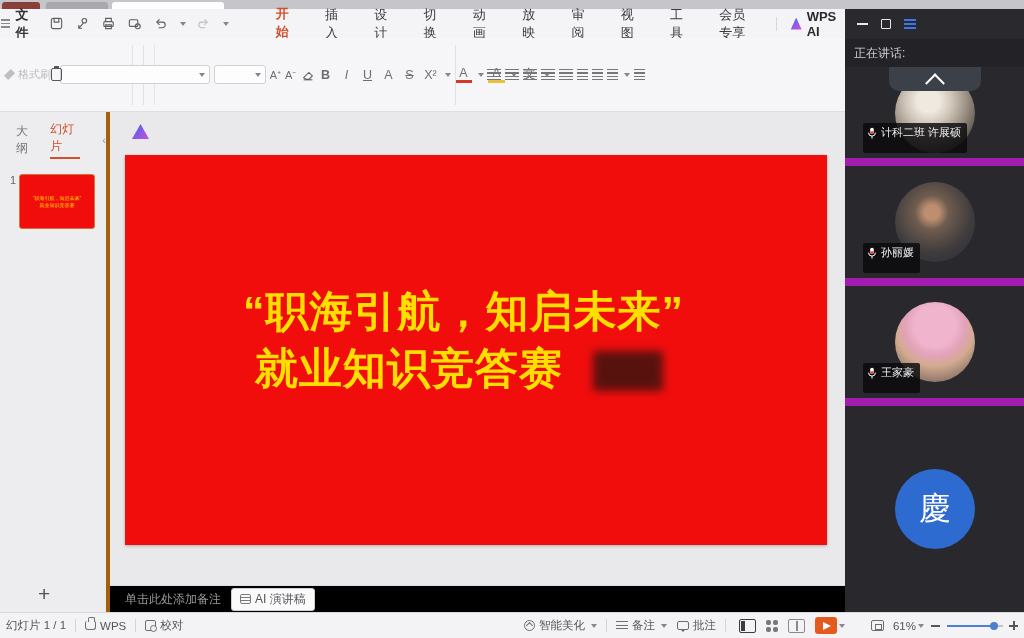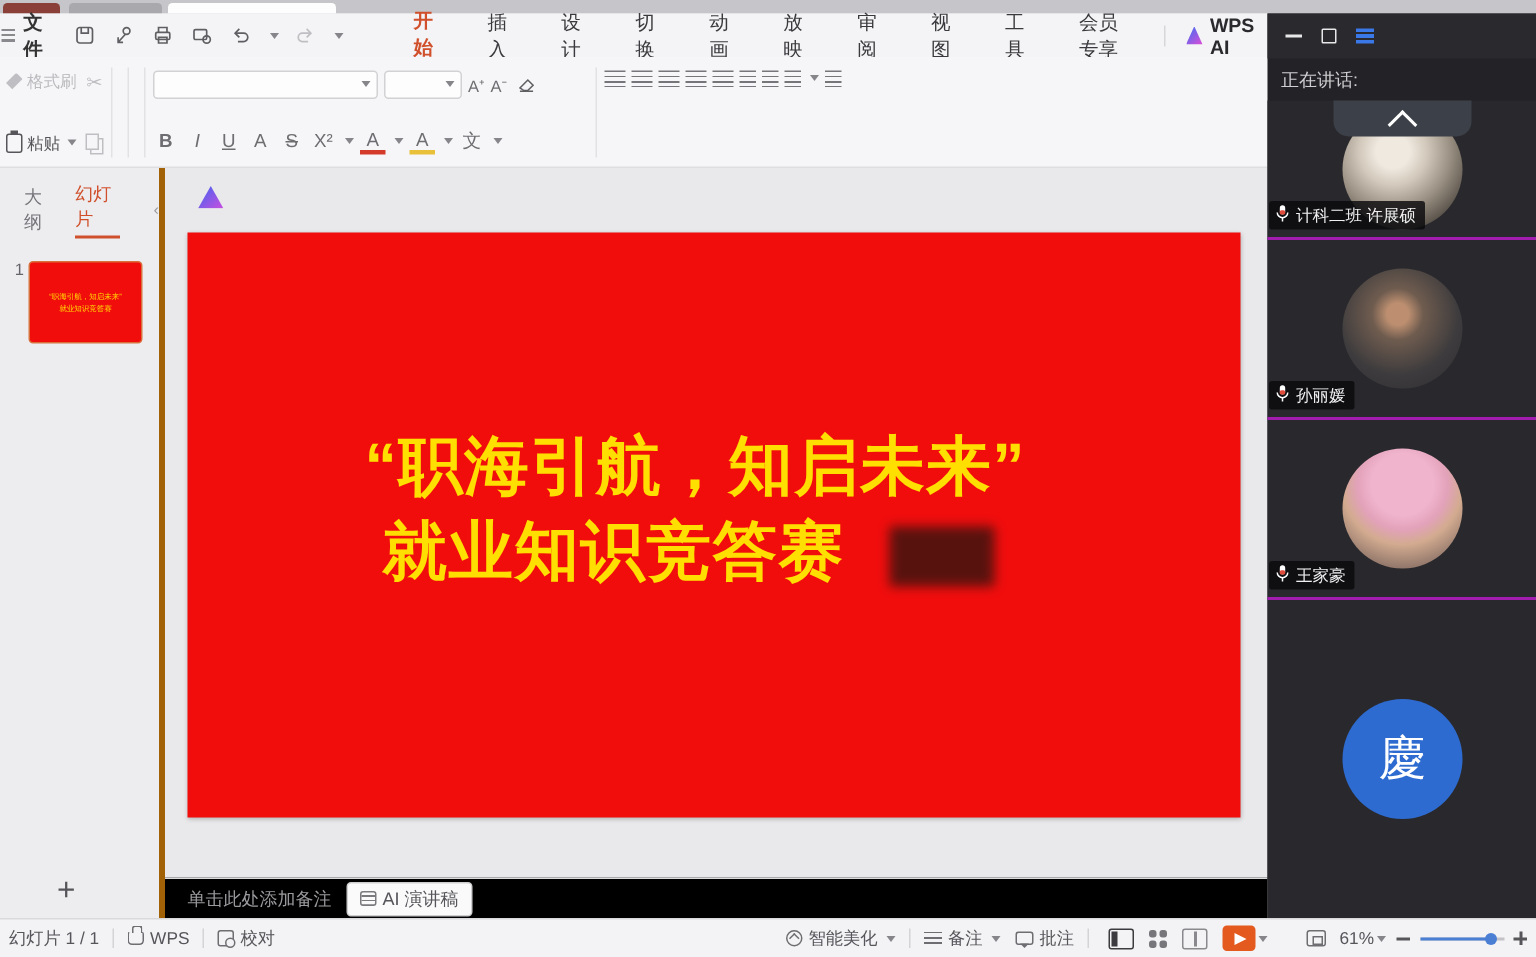--- a/index.html
+++ b/index.html
@@ -27,21 +27,21 @@
   .mtab{padding:4px 2px;cursor:default}
   .mtab.active{color:#d0502b;font-weight:bold;border-bottom:2.5px solid #d0502b}
   .msep{width:1px;height:14px;background:#d6d6d8;margin-left:18px}
   .wpsai{margin-left:14px;display:flex;align-items:center;gap:5px;font-weight:bold;color:#2a2a2e}
   .ai-logo{width:13px;height:12px;background:linear-gradient(135deg,#3b6ef6,#e14cd4);clip-path:polygon(50% 0,100% 100%,0 100%)}
 
   
   .ribbon{top:38px;left:0;width:845px;height:74px;background:#f6f6f8;border-bottom:1px solid #dedee0;display:flex;align-items:center;padding:0 4px}
   .vsep{width:1px;height:60px;background:#e2e2e4;margin:0 5px}
   .rgroup{display:flex;align-items:center;gap:6px;height:66px}
-  .rcol{display:flex;flex-direction:column;justify-content:space-between;height:56px}
+  .rcol{display:flex;flex-direction:row;justify-content:center;height:56px}
   .rmini{display:flex;align-items:center;gap:3px;font-size:11px;color:#56565a}
   .rmini.dis{color:#bcbcc0}
   .bigbtn{display:flex;flex-direction:column;align-items:center;justify-content:space-between;height:58px;font-size:11px;color:#56565a;padding:2px 4px}
   .ic-brush{width:11px;height:11px;background:#bfbfc3;clip-path:polygon(0 62%,62% 0,100% 38%,38% 100%)}
   .ic-clip{width:11px;height:13px;border:1.3px solid #56565a;border-radius:2px;position:relative}
   .ic-clip::before{content:"";position:absolute;top:-3px;left:2px;width:5px;height:3px;background:#56565a}
   .ic-cut{font-size:13px;color:#bfbfc3}
   .ic-copy{width:9px;height:11px;border:1.3px solid #bfbfc3;box-shadow:3px 3px 0 -1px #f6f6f8,3px 3px 0 0 #bfbfc3;margin:0 3px 3px 0}
   .ic-playc{width:22px;height:22px;border:1.6px solid #c9a23c;border-radius:50%;position:relative}
   .ic-playc::before{content:"";position:absolute;left:7px;top:5px;border-left:8px solid #c9a23c;border-top:5px solid transparent;border-bottom:5px solid transparent}
@@ -115,33 +115,33 @@
   .zoom-plus::before{content:"";position:absolute;left:0;top:3.5px;width:9px;height:2px;background:#56565a}
   .zoom-plus::after{content:"";position:absolute;left:3.5px;top:0;width:2px;height:9px;background:#56565a}
 
   
   .meeting{top:9px;left:845px;width:180px;height:603px;background:#232327;color:#ddd;display:flex;flex-direction:column}
   .mt-header{height:30px;display:flex;align-items:center;gap:13px;padding-left:12px;background:#2a2a2e}
   .mt-min{width:11px;height:2px;background:#e8e8ea}
   .mt-max{width:10px;height:10px;border:1.6px solid #e8e8ea;border-radius:1px}
   .mt-list{width:12px;height:10px;background:repeating-linear-gradient(to bottom,#3a78e8 0 2.4px,transparent 2.4px 4px)}
   .mt-speaking{height:28px;display:flex;align-items:center;padding-left:9px;font-size:12px;color:#cfcfd2}
-  .cell{position:relative;border-top:2px solid #a21caf;display:flex;align-items:center;justify-content:center;background:#29292d}
+  .cell{position:relative;border-top:8px solid #a21caf;display:flex;align-items:center;justify-content:center;background:#29292d}
   .cell.c1{height:91px;border-top:none}
   .cell.c2,.cell.c3,.cell.c4{height:120px}
   .cell.c5{flex:1}
   .avatar{width:80px;height:80px;border-radius:50%}
   .av1{background:radial-gradient(circle at 42% 35%,#efe9e0 0 16%,#d3c9bc 32%,#978d80 56%,#4c463f 82%)}
   .av2{background:radial-gradient(circle at 46% 38%,#bd8f70 0 11%,#6f5c4f 26%,#3d3b3d 62%,#2d2c2f 100%)}
   .av3{background:radial-gradient(circle at 50% 30%,#f0b4cd 0 30%,#e2a2b9 44%,#d3ab90 58%,#5c4d4c 100%)}
   .av4{background:radial-gradient(circle at 50% 44%,#ecdcba 0 18%,#d2ab62 46%,#aa7f40 76%,#6d5227 100%)}
   .av5{background:#2e6bd0;display:flex;align-items:center;justify-content:center;color:#fff;font-size:32px}
   .chev{position:absolute;top:0;left:50%;transform:translateX(-50%);width:92px;height:24px;background:#3c4049;border-radius:0 0 10px 10px;display:flex;align-items:center;justify-content:center}
   .chev::before{content:"";width:12px;height:12px;border-top:2.4px solid #fff;border-left:2.4px solid #fff;transform:rotate(45deg) translate(3px,3px)}
-  .nametag{position:absolute;left:1px;bottom:5px;background:rgba(10,10,12,.82);border-radius:2px;padding:2px 6px 2px 4px;display:flex;align-items:flex-start;gap:4px;font-size:11px;color:#f0f0f2;white-space:nowrap}
+  .nametag{position:absolute;left:18px;bottom:5px;background:rgba(10,10,12,.82);border-radius:2px;padding:2px 6px 13px 4px;display:flex;align-items:flex-end;gap:4px;font-size:11px;color:#f0f0f2;white-space:nowrap}
   .pen{color:#e8e8ea;font-size:11px}
 </style>
 </head>
 <body>
 
 <div class="abs tabstrip">
   <div class="wtab red"></div>
   <div class="wtab gray"></div>
   <div class="wtab white"></div>
 </div>

